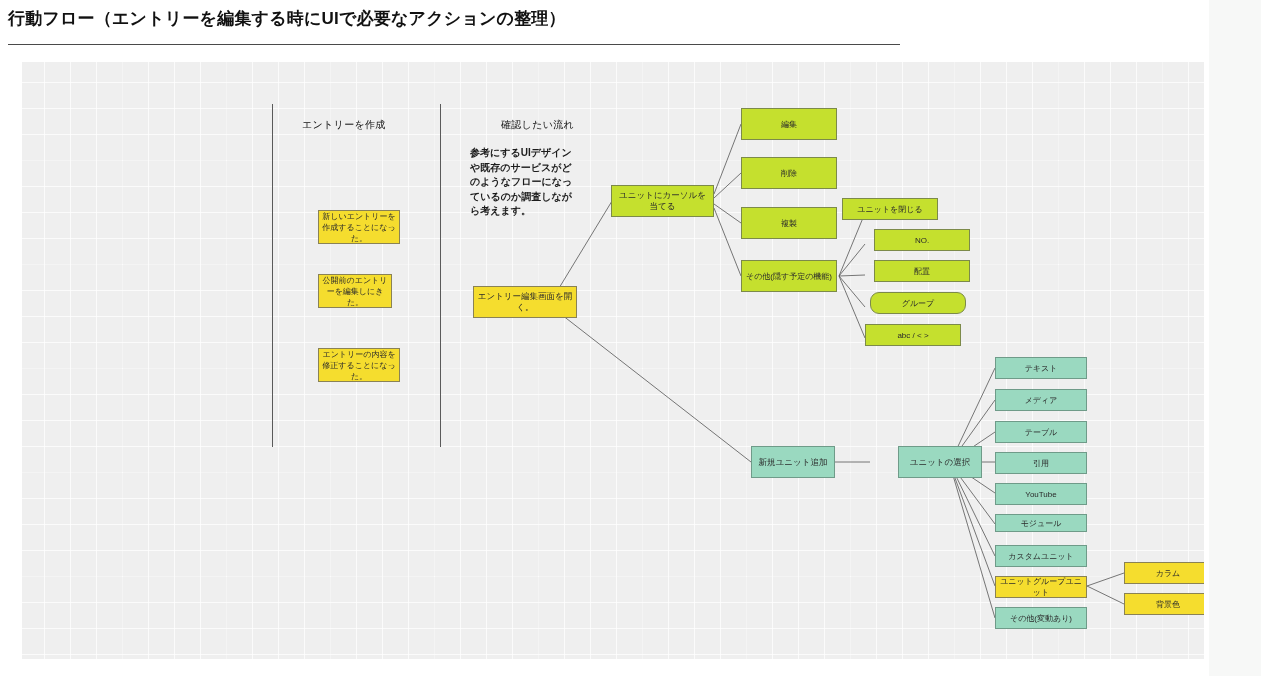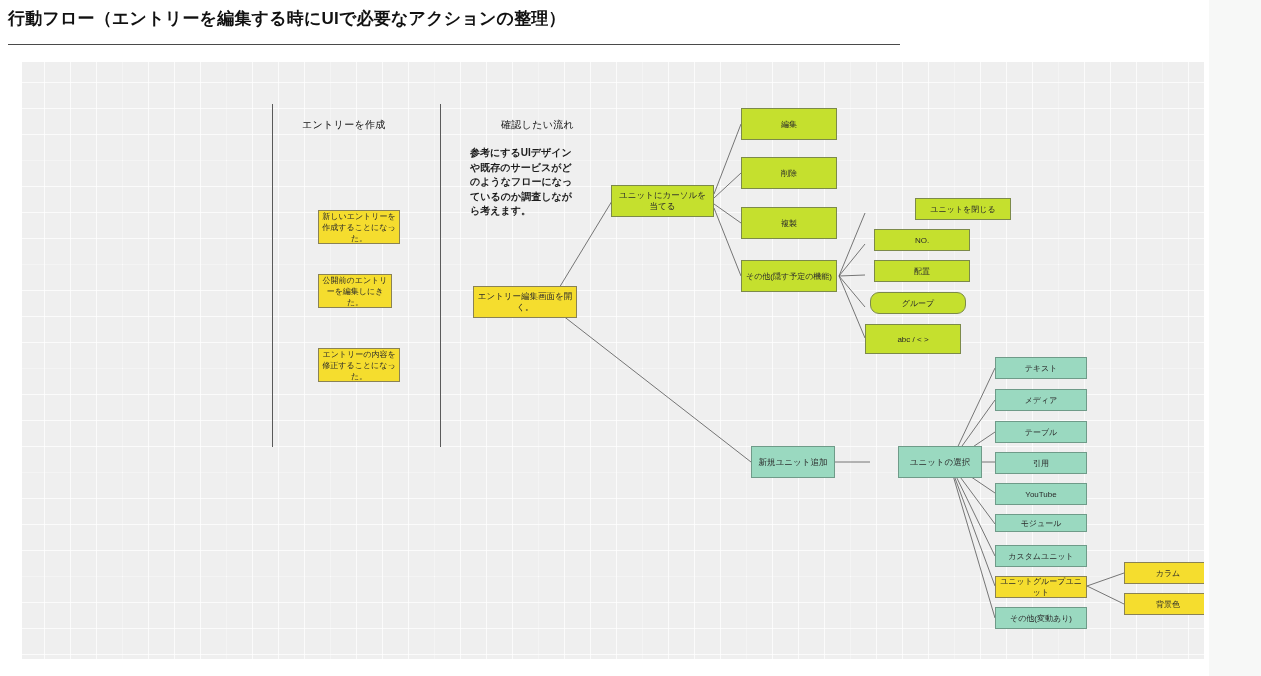--- a/index.html
+++ b/index.html
@@ -113,25 +113,25 @@
 
     <div class="node yellow big" style="left:451px;top:224px;width:104px;height:32px;">エントリー編集画面を開く。</div>
 
     <div class="node green big" style="left:589px;top:123px;width:103px;height:32px;">ユニットにカーソルを当てる</div>
 
     <div class="node green" style="left:719px;top:46px;width:96px;height:32px;">編集</div>
     <div class="node green" style="left:719px;top:95px;width:96px;height:32px;">削除</div>
     <div class="node green" style="left:719px;top:145px;width:96px;height:32px;">複製</div>
     <div class="node green" style="left:719px;top:198px;width:96px;height:32px;">その他(隠す予定の機能)</div>
 
-    <div class="node green" style="left:893px;top:136px;width:96px;height:22px;">ユニットを閉じる</div>
+    <div class="node green" style="left:820px;top:136px;width:96px;height:22px;">ユニットを閉じる</div>
     <div class="node green" style="left:852px;top:167px;width:96px;height:22px;">NO.</div>
     <div class="node green" style="left:852px;top:198px;width:96px;height:22px;">配置</div>
     <div class="node green" style="left:848px;top:230px;width:96px;height:22px;border-radius:9px;">グループ</div>
-    <div class="node green" style="left:843px;top:262px;width:96px;height:30px;text-align:center;">abc / &lt; &gt;</div>
+    <div class="node green" style="left:843px;top:262px;width:96px;height:22px;text-align:center;">abc / &lt; &gt;</div>
 
     <div class="node teal big" style="left:729px;top:384px;width:84px;height:32px;">新規ユニット追加</div>
     <div class="node teal big" style="left:876px;top:384px;width:84px;height:32px;">ユニットの選択</div>
 
     <div class="node teal" style="left:973px;top:295px;width:92px;height:22px;">テキスト</div>
     <div class="node teal" style="left:973px;top:327px;width:92px;height:22px;">メディア</div>
     <div class="node teal" style="left:973px;top:359px;width:92px;height:22px;">テーブル</div>
     <div class="node teal" style="left:973px;top:390px;width:92px;height:22px;">引用</div>
     <div class="node teal" style="left:973px;top:421px;width:92px;height:22px;">YouTube</div>
     <div class="node teal" style="left:973px;top:452px;width:92px;height:18px;">モジュール</div>

